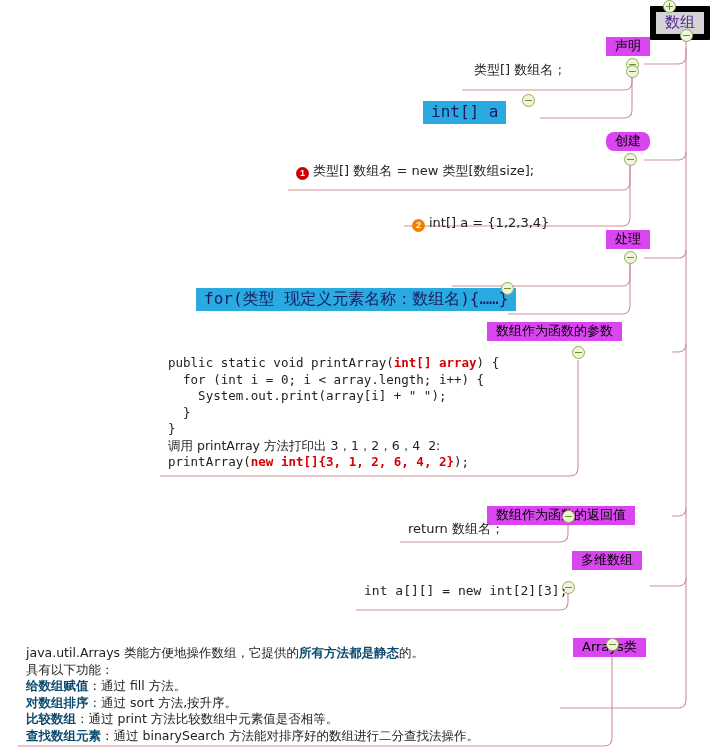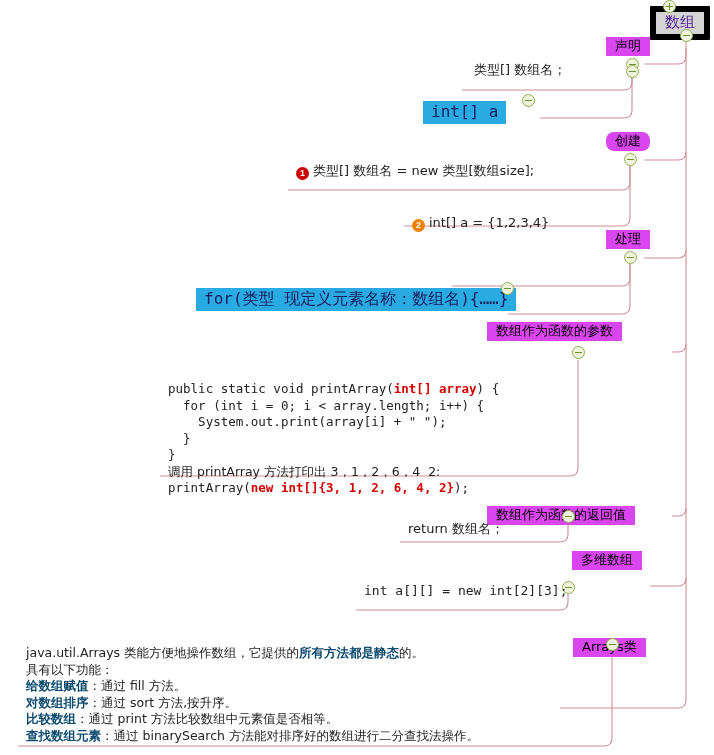--- a/index.html
+++ b/index.html
@@ -196,21 +196,21 @@
   <div class="node cat-node" style="left:606px; top:230px;">处理</div>
   <div class="toggle" style="left:624px; top:251px;"></div>
 
 
   <div class="node leaf-hl" style="left:172px; top:288px;margin-left:24px;">for(类型 现定义元素名称：数组名){……}</div>
   <div class="toggle" style="left:501px; top:282px;"></div>
 
   <div class="node cat-node" style="left:487px; top:322px;">数组作为函数的参数</div>
   <div class="toggle" style="left:572px; top:346px;"></div>
 
-  <div class="node block" style="left:164px; top:355px;margin-top:26px;"><span>public static void printArray(</span><span class="kw-red">int[] array</span><span>) {</span>
+  <div class="node block" style="left:164px; top:355px;"><span>public static void printArray(</span><span class="kw-red">int[] array</span><span>) {</span>
 <span>  for (int i = 0; i &lt; array.length; i++) {</span>
 <span>    System.out.print(array[i] + " ");</span>
 <span>  }</span>
 <span>}</span>
 <span class="cn">调用 printArray 方法打印出 3，1，2，6，4  2:</span>
 <span>printArray(</span><span class="kw-red">new int[]{3, 1, 2, 6, 4, 2}</span><span>);</span></div>
 
   <div class="node cat-node" style="left:487px; top:506px;">数组作为函数的返回值</div>
   <div class="toggle" style="left:562px; top:510px;"></div>
 

